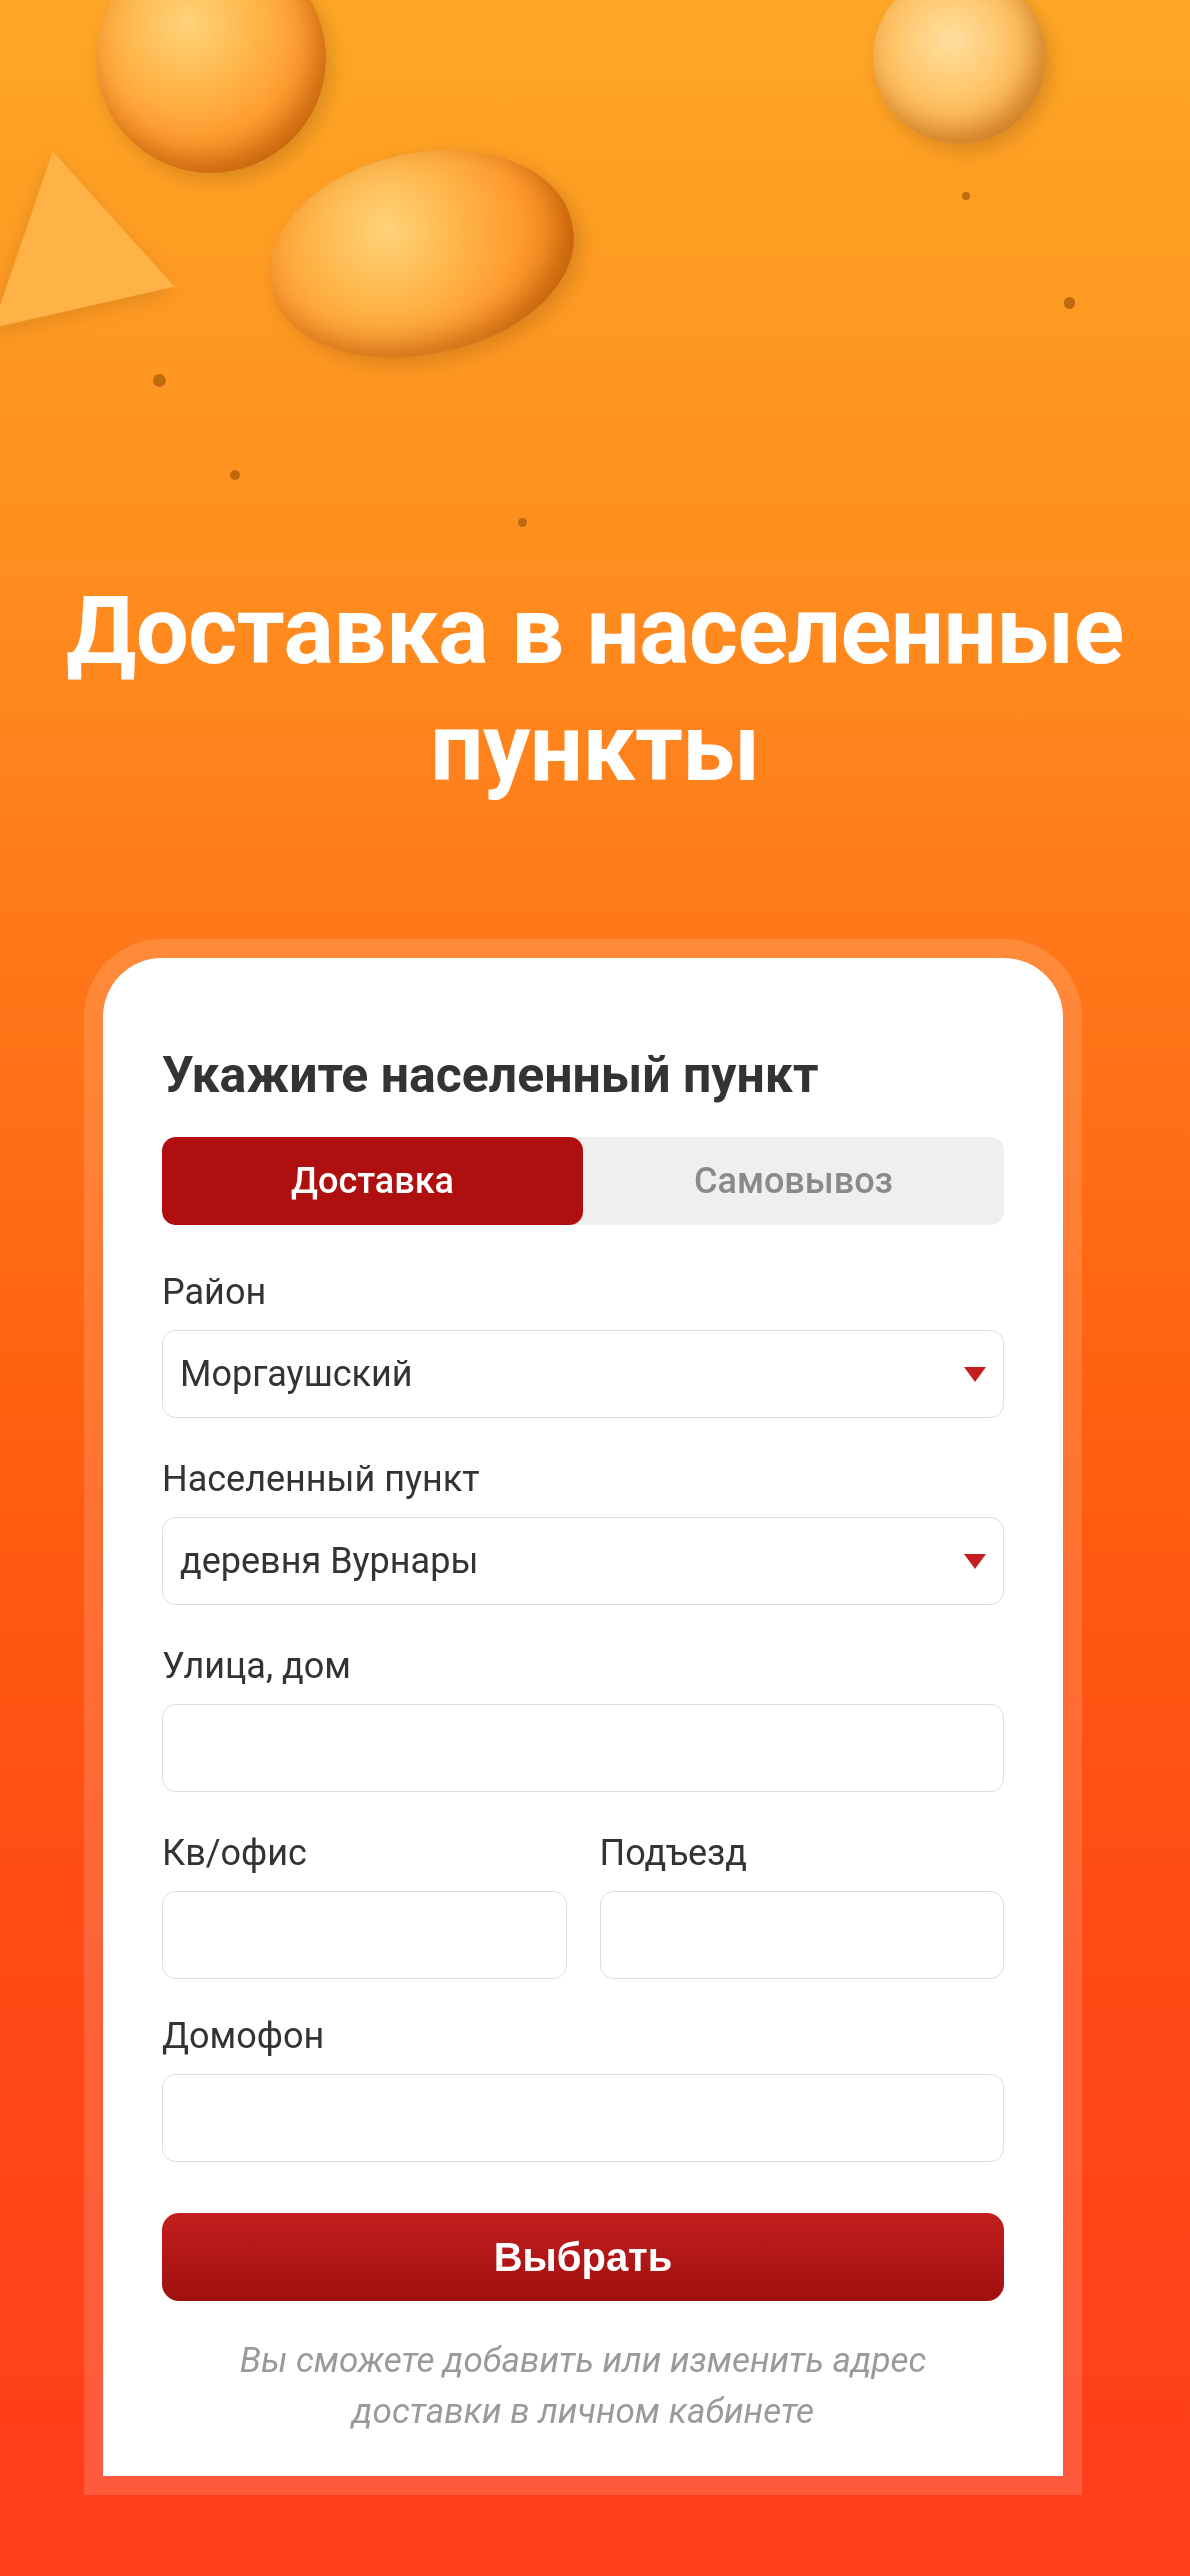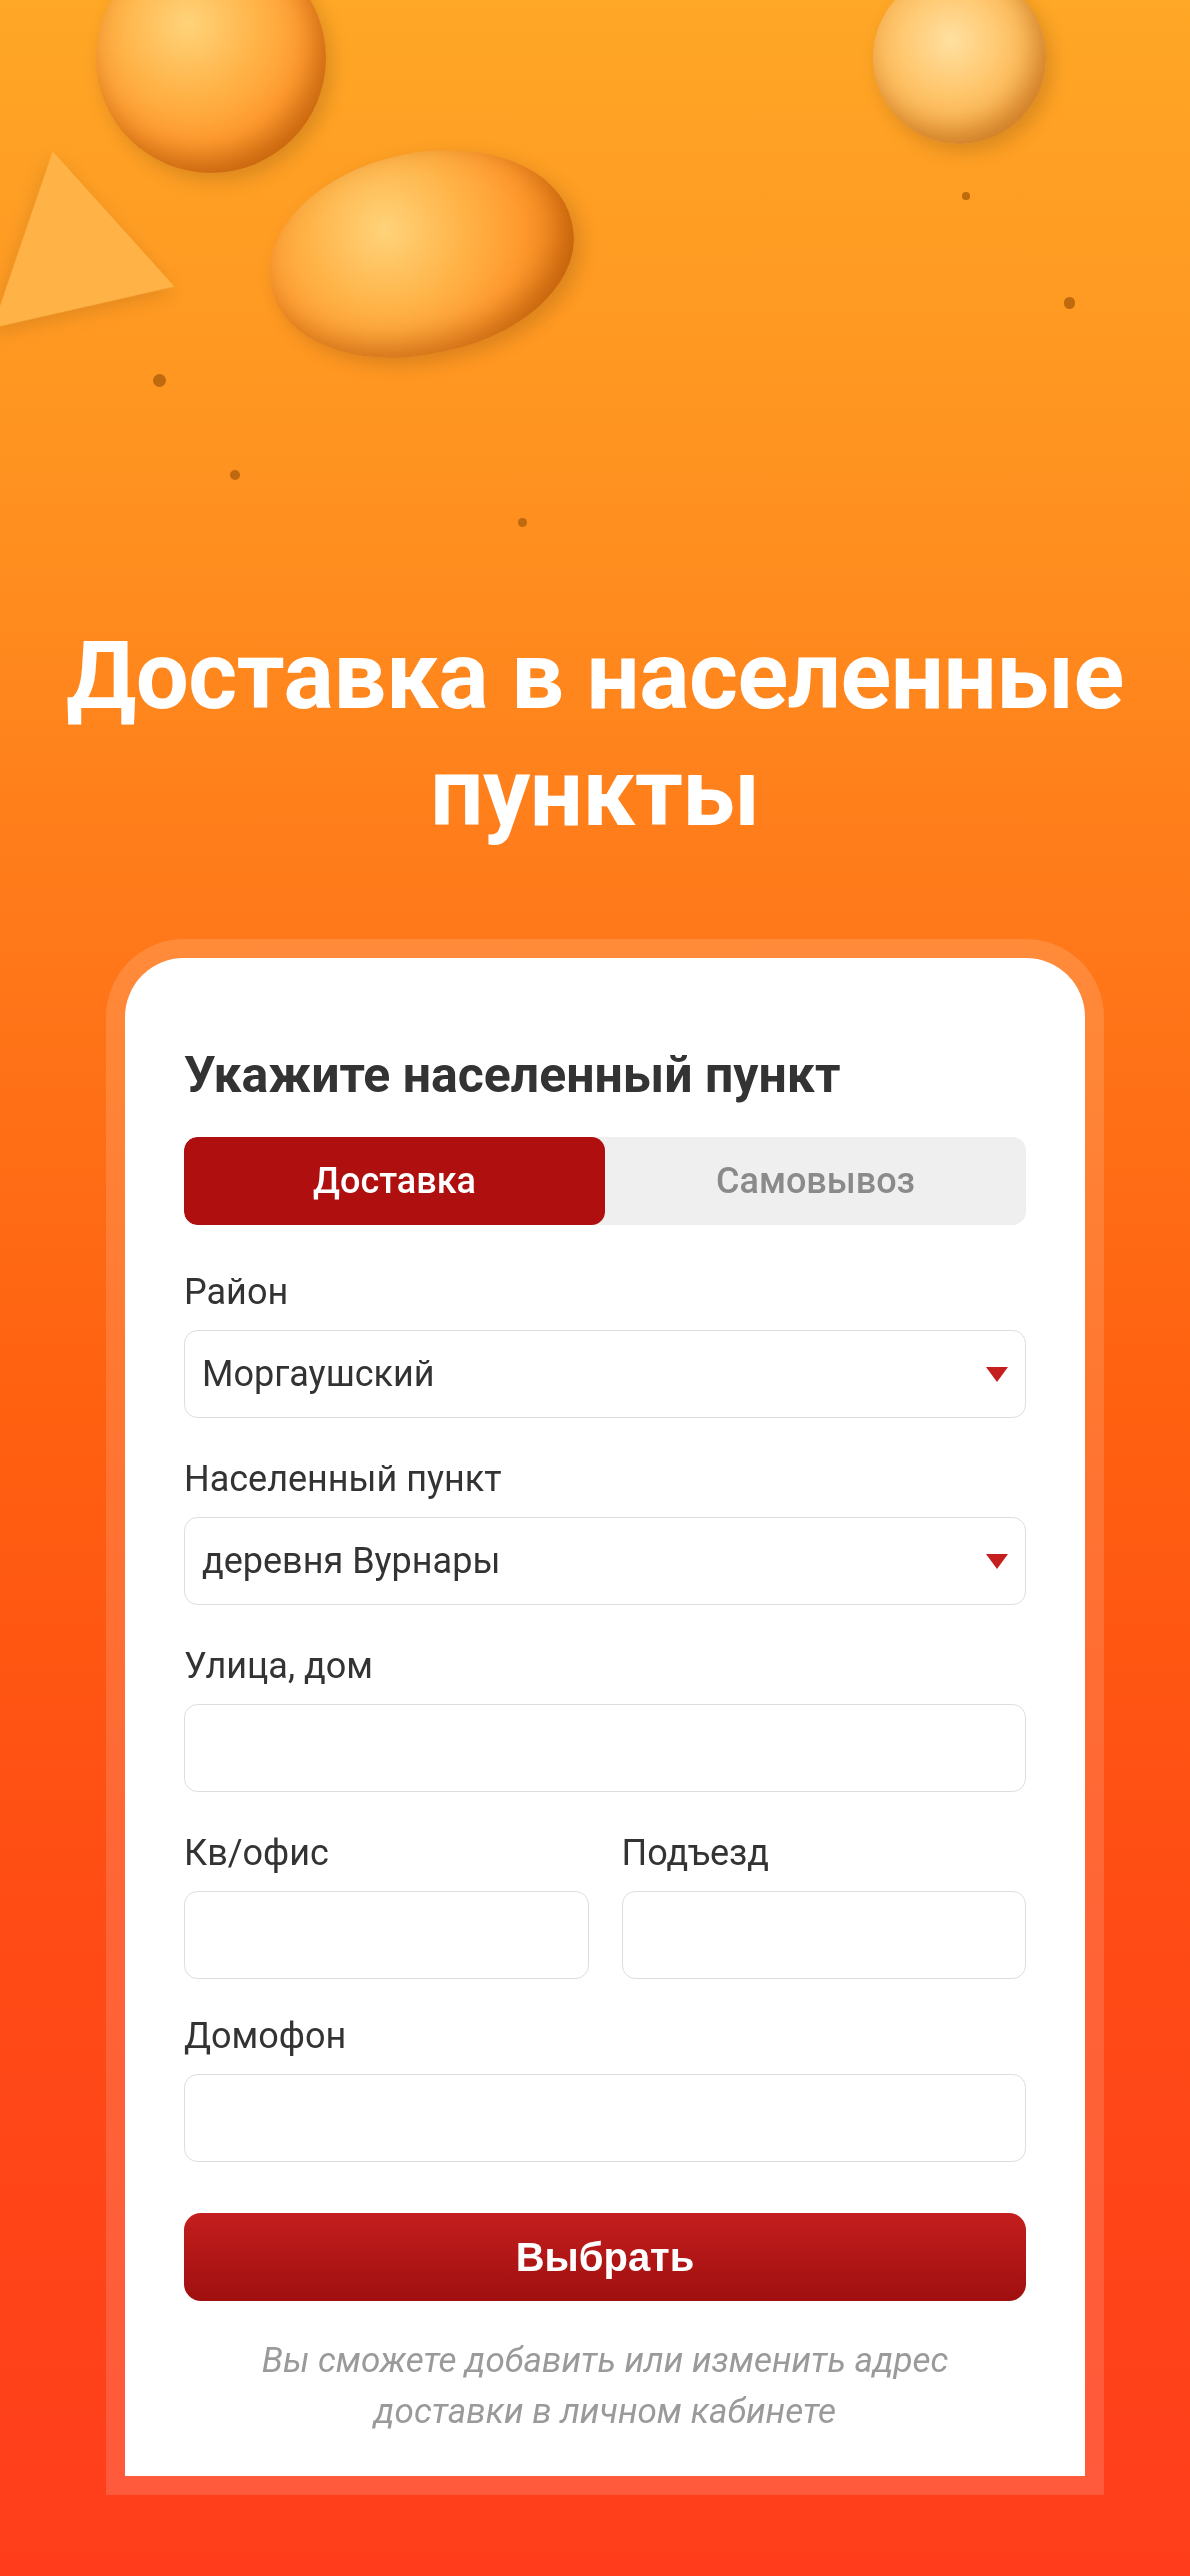--- a/index.html
+++ b/index.html
@@ -39,35 +39,35 @@
   border-radius: 50%;
   background: #c06a10;
 }
 .dot-1 { width: 13.4px; height: 13.4px; top: 374px; left: 153px; }
 .dot-2 { width: 9.6px; height: 9.6px; top: 470px; left: 230px; }
 .dot-3 { width: 7.7px; height: 7.7px; top: 192px; right: 220px; }
 .dot-4 { width: 11.5px; height: 11.5px; top: 297px; right: 115px; }
 .dot-5 { width: 8.6px; height: 8.6px; top: 518px; left: 518px; }
 .hero-title {
   position: absolute;
-  top: 618px;
+  top: 573px;
   left: 0;
   width: 100%;
   text-align: center;
   color: #ffffff;
   font-size: 94px;
   font-weight: 700;
   line-height: 1.24;
   letter-spacing: -0.5px;
   padding: 0 58px;
 }
 .card {
   position: absolute;
   top: 958px;
-  left: 125px;
+  left: 103px;
   width: 960px;
   background: #ffffff;
   border-radius: 59px 59px 0 0;
   padding: 88px 59px 38px 59px;
   box-shadow: 0 0 0 19px rgba(255,255,255,0.14);
 }
 .card-title {
   font-size: 50px;
   font-weight: 700;
   color: #333333;

